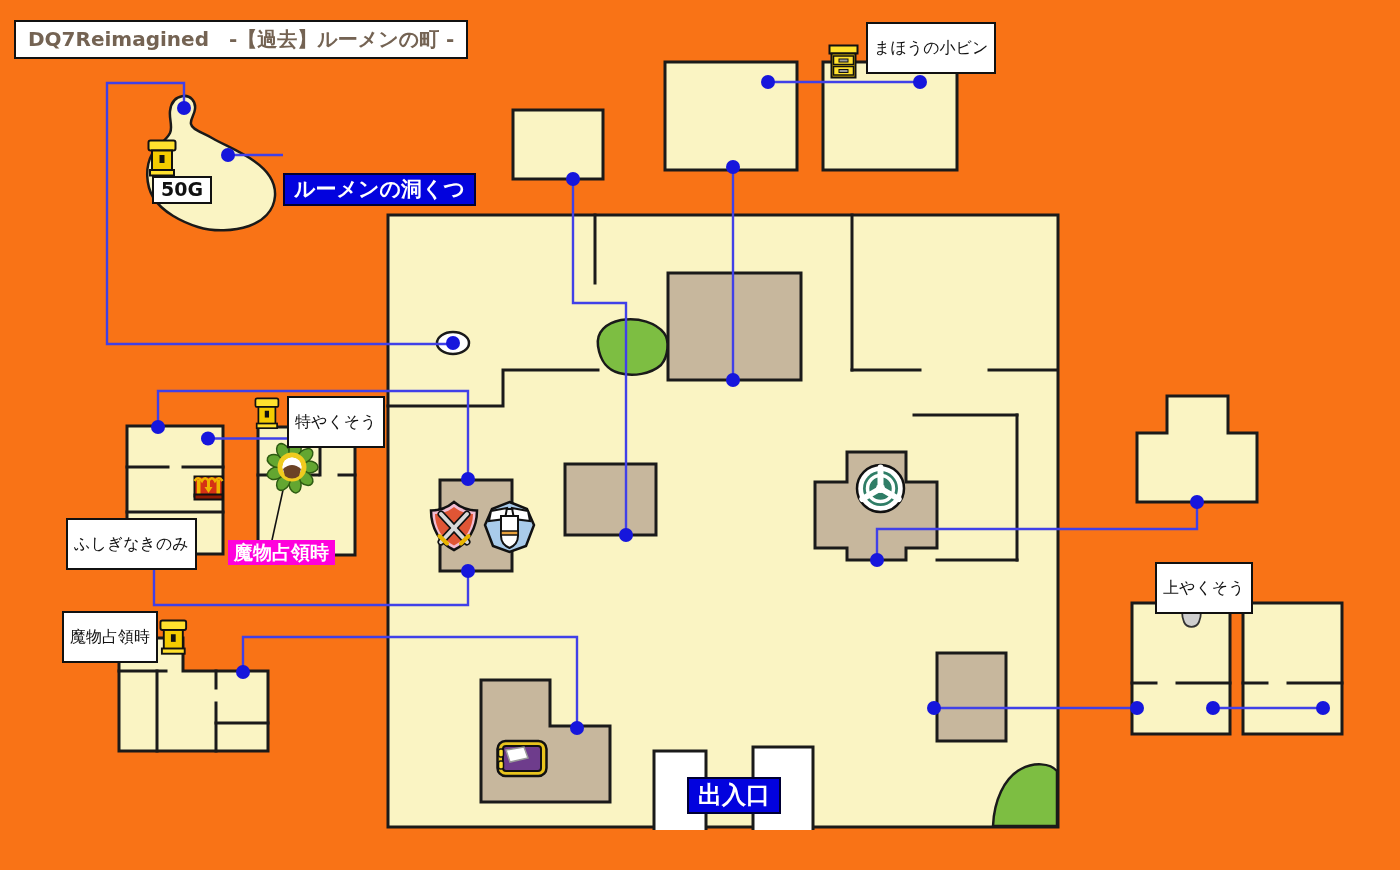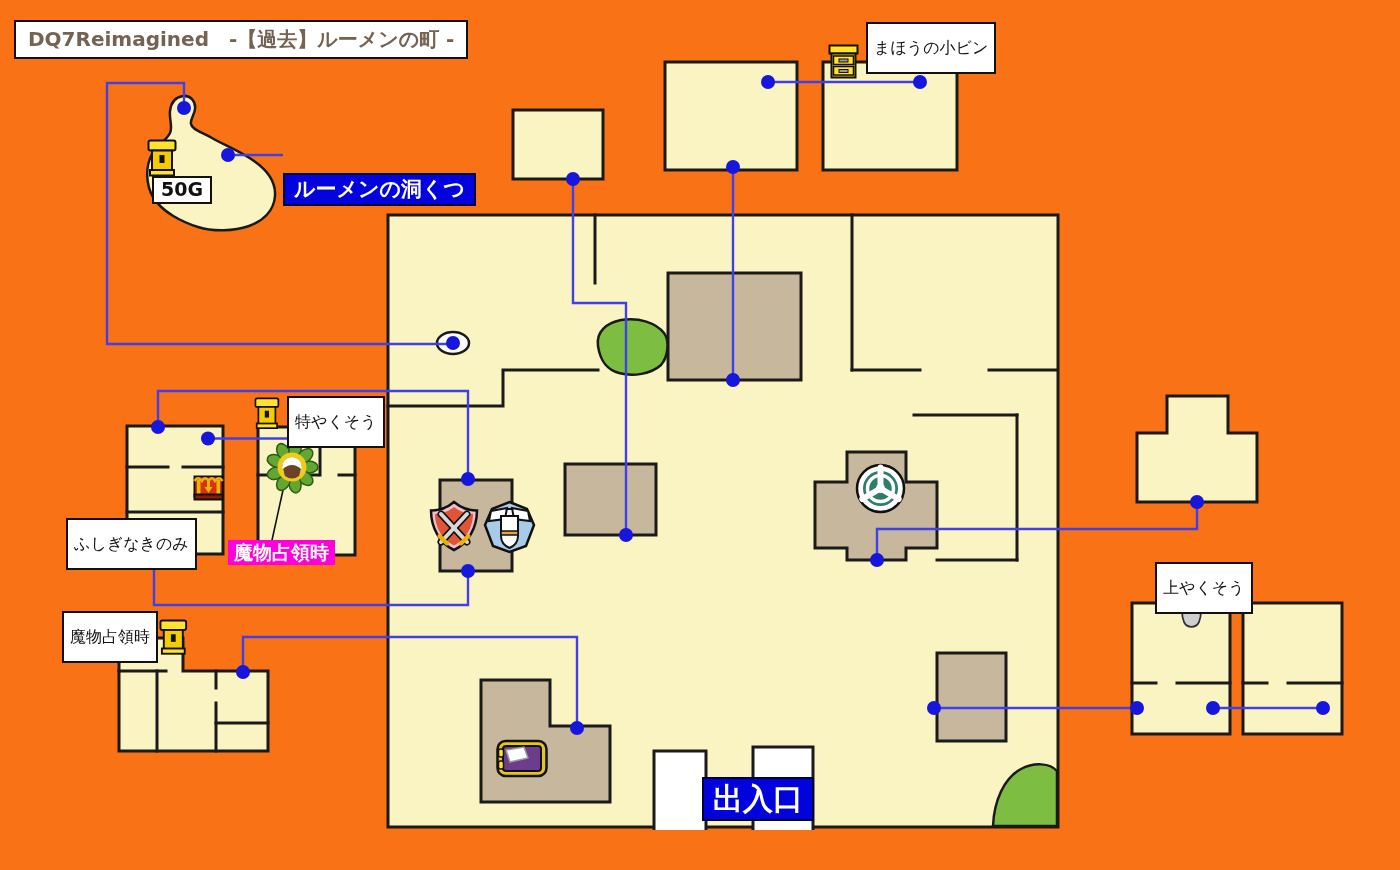--- a/index.html
+++ b/index.html
@@ -249,15 +249,15 @@
 <div class="lbl small-lbl" style="left:66px;top:475px;margin-top:43px;">ふしぎなきのみ</div>
 
 <div class="lbl small-lbl" style="left:287px;top:396px;">特やくそう</div>
 
 <div class="lbl-magenta" style="left:228px;top:540px;">魔物占領時</div>
 
 <div class="lbl small-lbl" style="left:62px;top:611px;">魔物占領時</div>
 
 <div class="lbl small-lbl" style="left:1155px;top:562px;">上やくそう</div>
 
-<div class="lbl-blue" style="left:702px;top:777px;font-size:30px;text-align:center;">出入口</div>
+<div class="lbl-blue" style="left:687px;top:777px;font-size:24px;text-align:center;">出入口</div>
 
 </div>
 
 </body></html>

